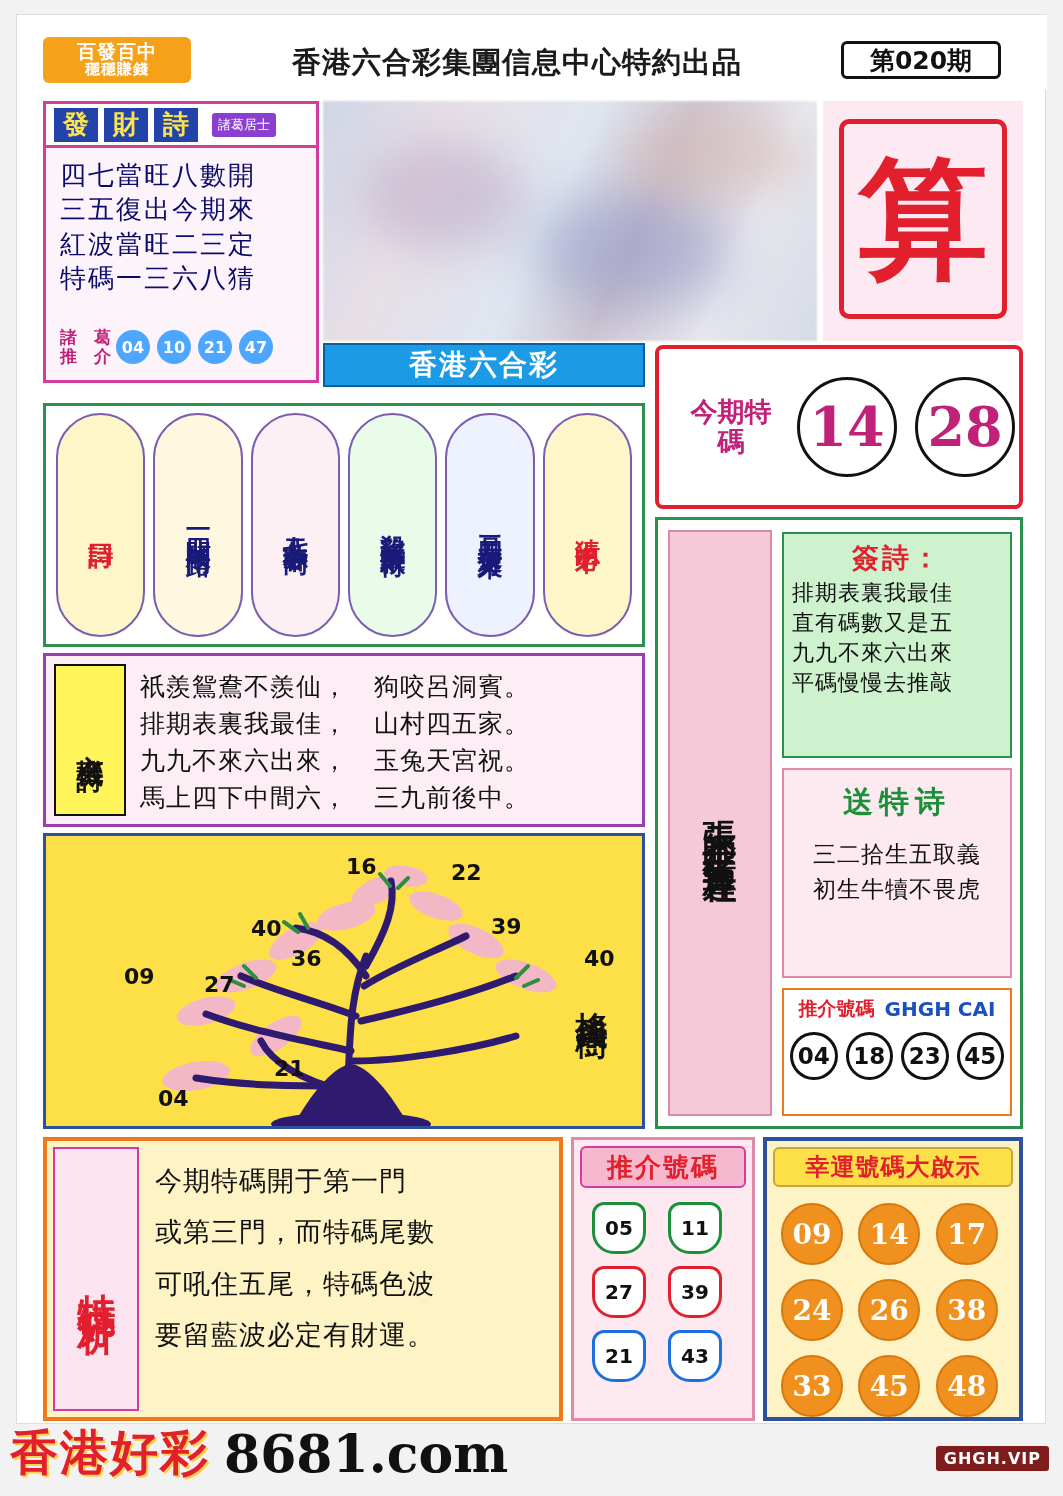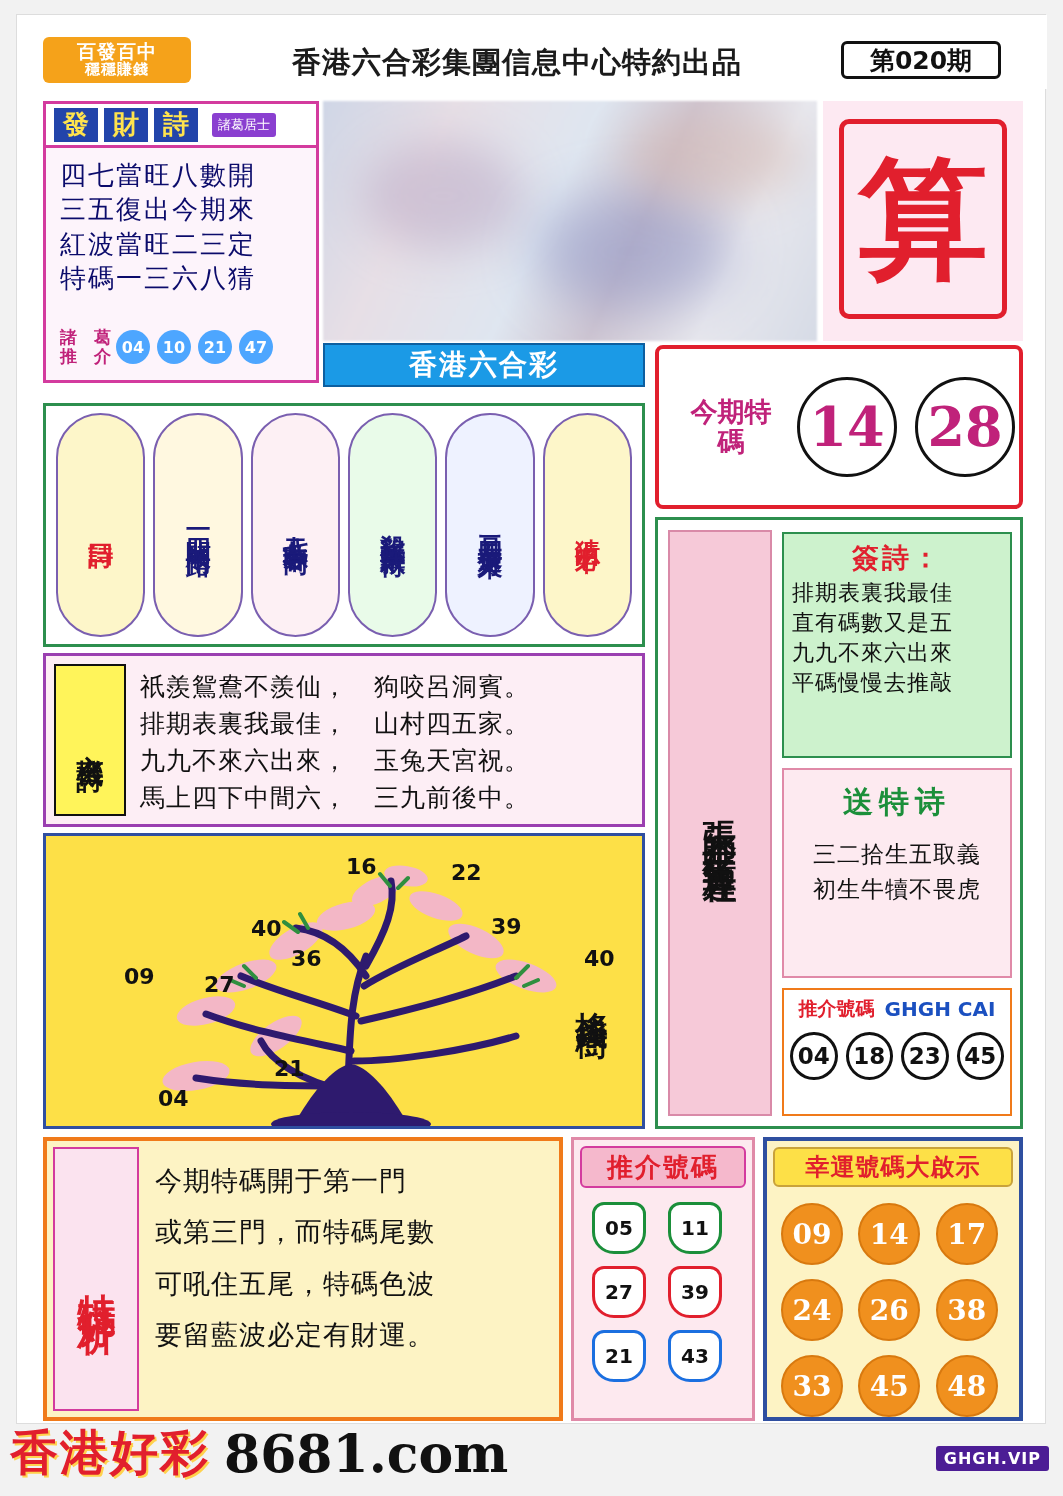--- a/index.html
+++ b/index.html
@@ -321,21 +321,21 @@
     font-size:48px; font-weight:bold; color:#e11f2d; letter-spacing:2px;
     text-shadow:2px 2px 0 #ffd24d;
     font-family:"DejaVu Serif","Liberation Serif",serif;
   }
   .foot-url {
     font-size:52px; font-weight:bold; color:#111;
     font-family:"DejaVu Serif","Liberation Serif",serif;
   }
   .foot-badge {
     position:absolute; right:14px; top:1446px;
-    background:#4c1d95; color:#ffffff; font-size:16px; font-weight:bold;
+    background:#7f1d1d; color:#ffffff; font-size:16px; font-weight:bold;
     padding:3px 8px; border-radius:3px; letter-spacing:1px;
   }
 </style>
 </head>
 <body>
 
 <div class="page">
  <div class="sheet">
 
   <div class="header">

